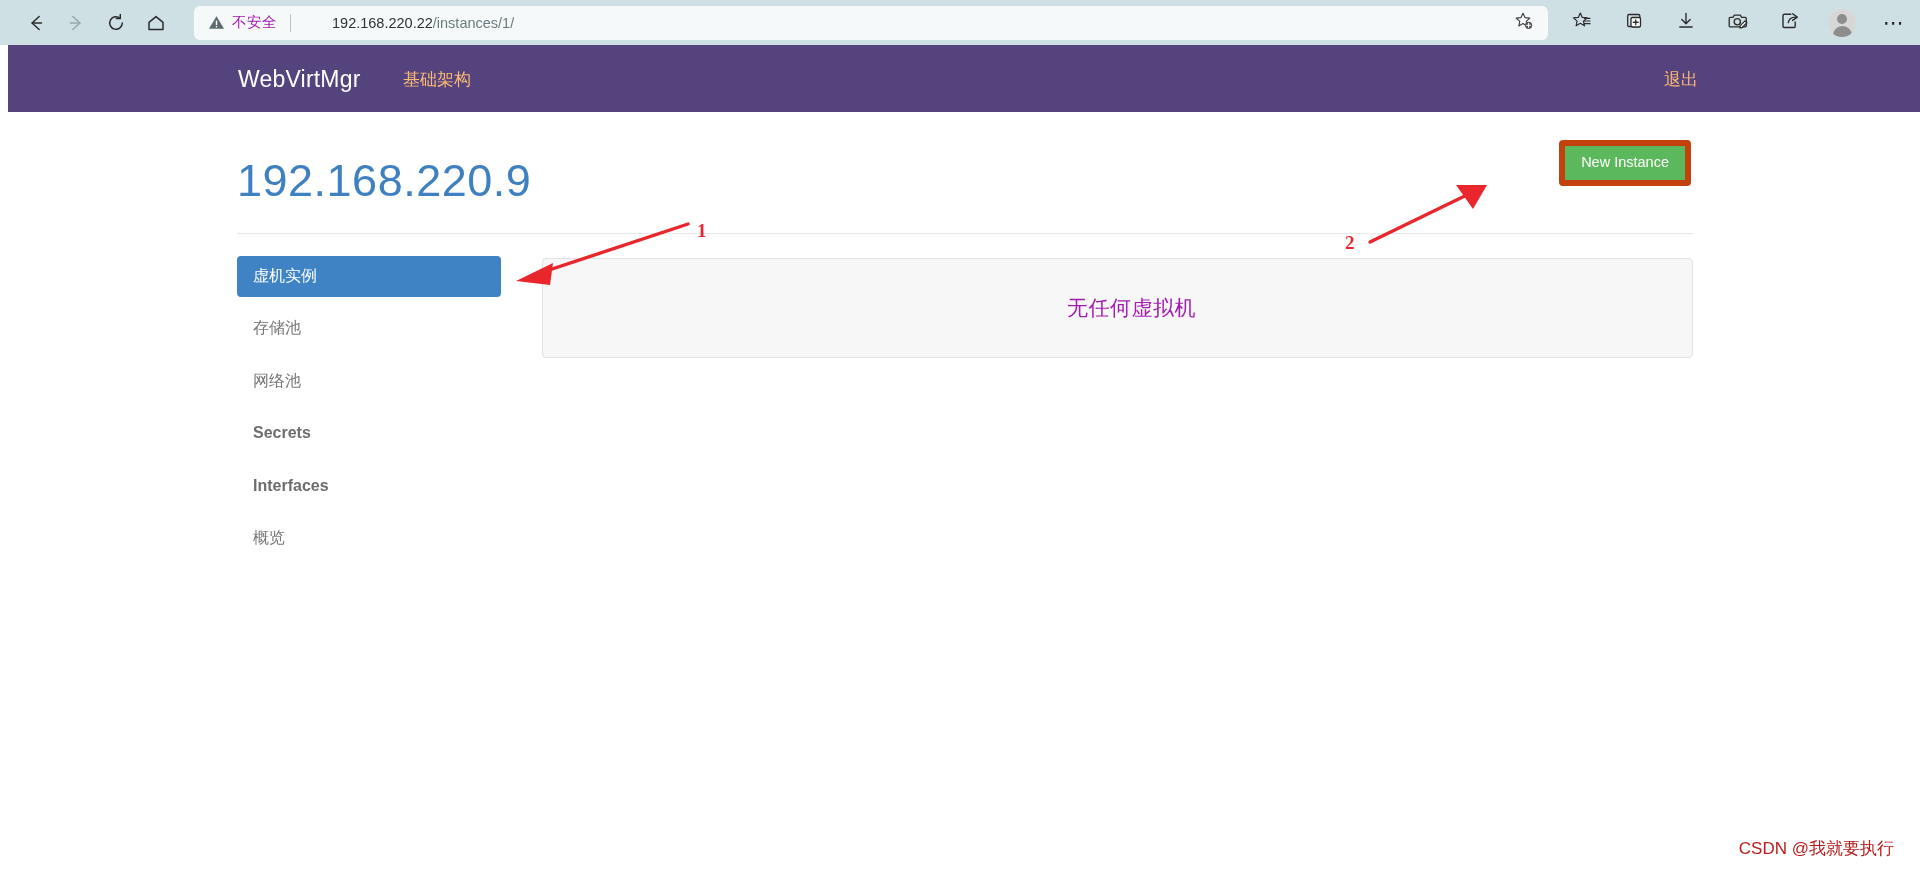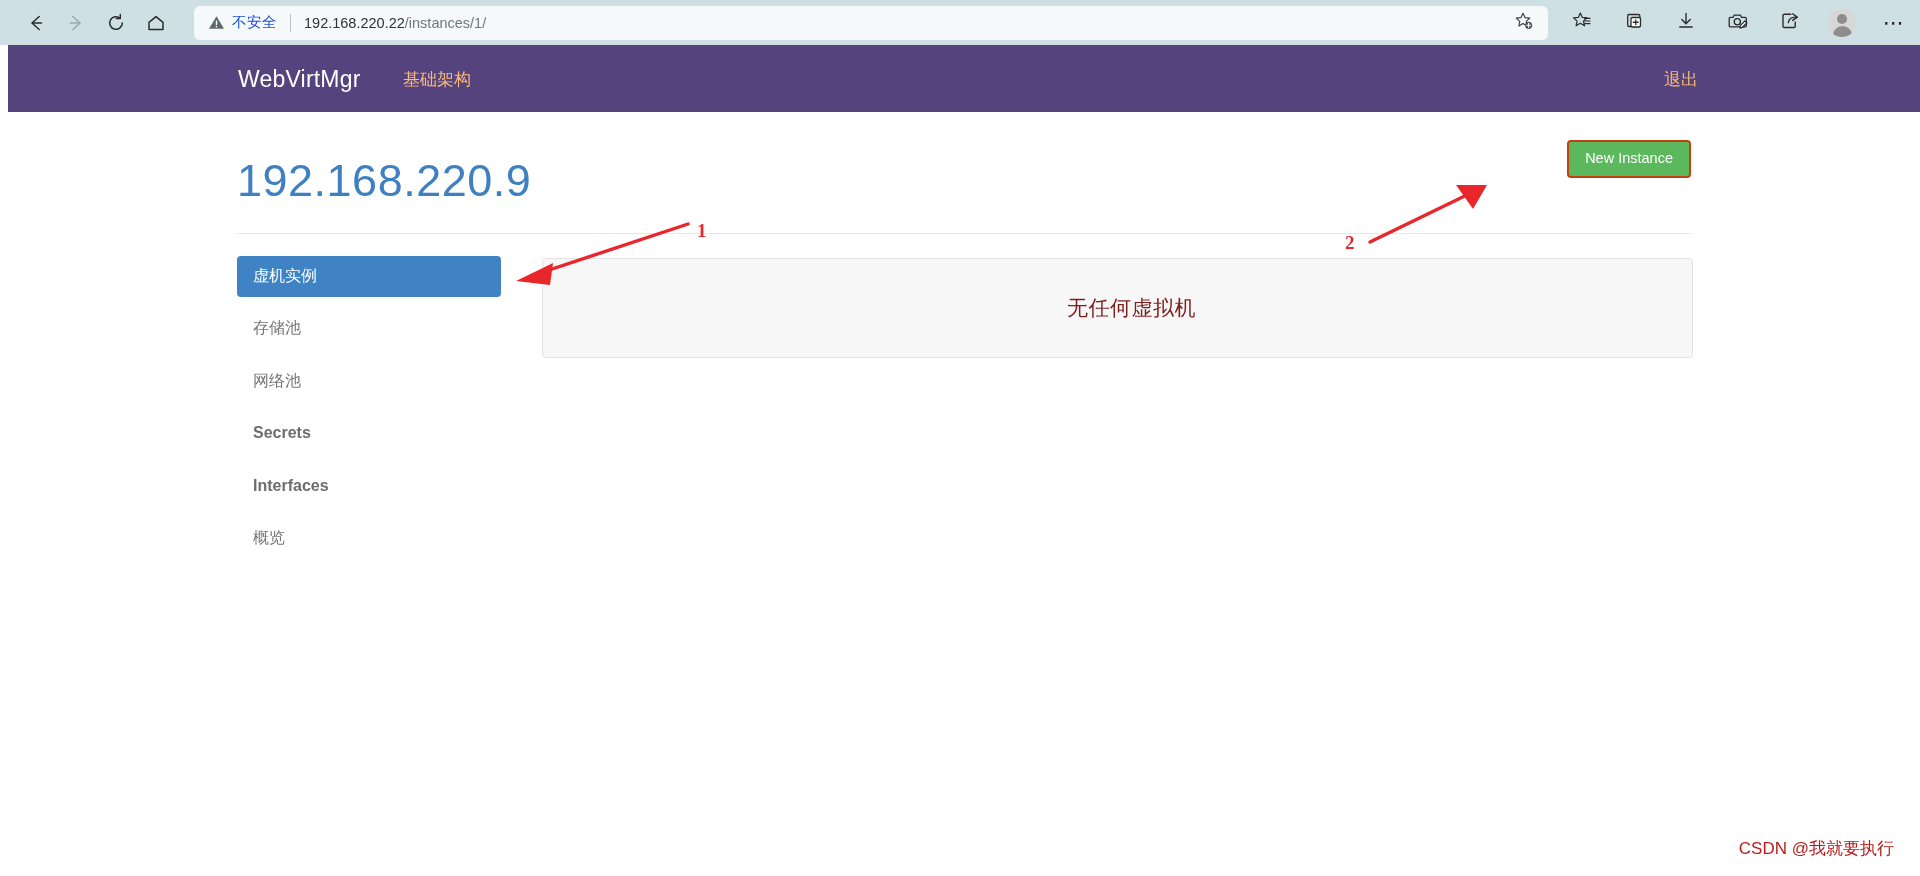--- a/index.html
+++ b/index.html
@@ -44,36 +44,37 @@
     border-radius: 6px;
     display: flex;
     align-items: center;
     padding: 0 8px 0 14px;
     box-sizing: border-box;
     position: relative;
   }
   .omni-warn-icon { flex:0 0 auto; display:flex; align-items:center; margin-right:7px;}
   .omni-insecure {
     font-size: 14.5px;
-    color: #1d4ed8;
+    color: #a21caf;
     white-space: nowrap;
     letter-spacing: .5px;
   }
   .omni-sep {
     width: 1px;
     height: 18px;
     background: #b7c5c8;
     margin: 0 13px;
     flex: 0 0 auto;
   }
   .omni-url {
     font-size: 14.5px;
     color: #2d3436;
     white-space: nowrap;
     overflow: hidden;
+    margin-left: 28px;
   }
   .omni-url .u-dim { color: #6d7a7d; }
   .omni-actions { margin-left: auto; display:flex; align-items:center; flex:0 0 auto;}
   .omni-fav {
     width: 32px; height: 30px;
     display:flex; align-items:center; justify-content:center;
     border-radius: 4px;
   }
   .toolbar-icon {
     width: 40px; height: 40px;
@@ -169,21 +170,21 @@
     font-weight: normal;
     line-height: 1;
     letter-spacing: 0.5px;
     margin: 0;
     white-space: nowrap;
   }
   .new-instance-btn {
     position: absolute;
     right: 3px; top: 28px;
     background: #5cb85c;
-    border: 2px solid #c2410c;
+    border: 6px solid #c2410c;
     border-radius: 4px;
     color: #fff;
     font-size: 14.5px;
     padding: 9px 16px 10px 16px;
     line-height: 1;
     white-space: nowrap;
   }
   .title-divider {
     position: absolute;
     left: 3px; top: 121px;
@@ -227,21 +228,21 @@
     background: #f7f7f7;
     border: 1px solid #e3e3e3;
     border-radius: 4px;
     box-sizing: border-box;
     display: flex;
     align-items: center;
     justify-content: center;
   }
   .empty-text {
     font-size: 21px;
-    color: #7f1d1d;
+    color: #a21caf;
     letter-spacing: .5px;
     margin-left: 28px;
   }
 
   
   .annot-layer {
     position: absolute;
     left: 0; top: 0;
     width: 1920px; height: 876px;
     pointer-events: none;

